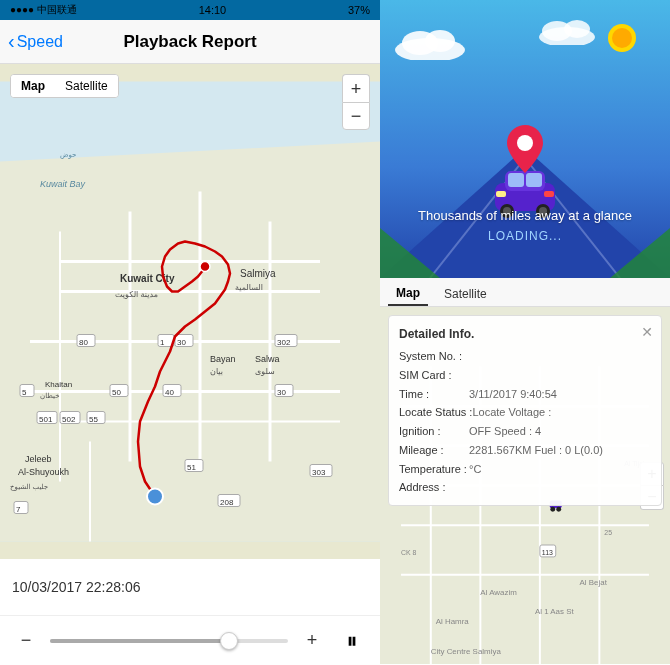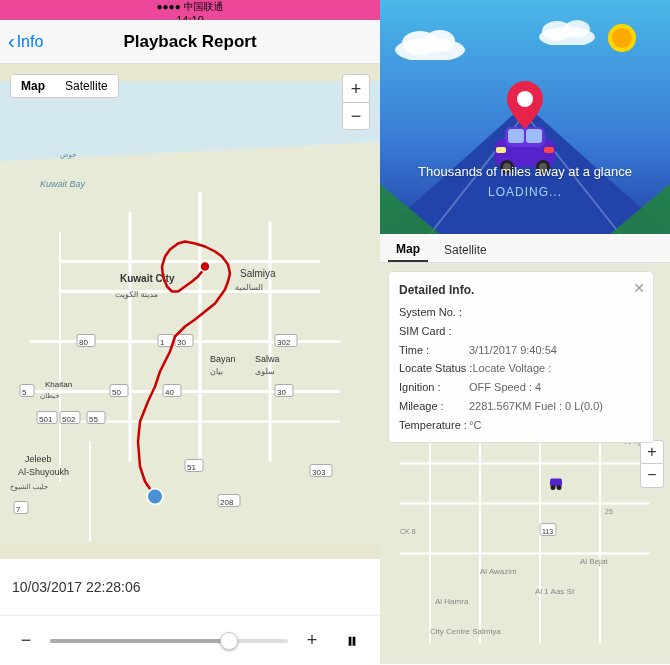--- a/index.html
+++ b/index.html
@@ -17,28 +17,27 @@
       width: 380px;
       height: 665px;
       background: #fff;
       display: flex;
       flex-direction: column;
       position: relative;
     }
 
     .status-bar {
       height: 20px;
-      background: #ec4899;
+      background: #0369a1;
       display: flex;
       align-items: center;
       padding: 0 10px;
       font-size: 11px;
       color: #000;
       justify-content: space-between;
-      flex-direction: column;
     }
 
     .header {
       height: 44px;
       background: #f8f8f8;
       border-bottom: 1px solid #ddd;
       display: flex;
       align-items: center;
       justify-content: center;
       position: relative;
@@ -210,21 +209,21 @@
     
     .right-panel {
       width: 290px;
       height: 665px;
       display: flex;
       flex-direction: column;
     }
 
     
     .illustration-area {
-      height: 234px;
+      height: 278px;
       background: linear-gradient(180deg, #4ab8e8 0%, #3a7bd5 60%, #2244aa 100%);
       position: relative;
       overflow: hidden;
       display: flex;
       flex-direction: column;
       align-items: center;
       justify-content: flex-end;
       padding-bottom: 20px;
     }
 
@@ -290,21 +289,21 @@
       position: relative;
       height: calc(100% - 30px);
       background: #e8ead8;
       overflow: hidden;
     }
 
     .detail-card {
       position: absolute;
       top: 8px;
       left: 8px;
-      right: 16px;
+      right: 8px;
       background: rgba(255,255,255,0.95);
       border: 1px solid #ddd;
       border-radius: 4px;
       padding: 8px 10px;
       font-size: 11px;
       line-height: 1.7;
       color: #333;
       z-index: 10;
     }
 
@@ -361,21 +360,21 @@
 
   <div class="status-bar">
     <span style="font-size:10px;">●●●● 中国联通</span>
     <span>14:10</span>
     <span>37%</span>
   </div>
 
   <div class="header">
     <div class="back-btn">
       <span class="back-chevron">‹</span>
-      <span>Info</span>
+      <span>Speed</span>
     </div>
     <span class="header-title">Playback Report</span>
   </div>
 
   <div class="map-container">
 
     <div class="map-toggle">
       <button class="map-toggle-btn active">Map</button>
       <button class="map-toggle-btn">Satellite</button>
     </div>
@@ -597,19 +596,23 @@
               <span class="detail-val">OFF Speed : 4</span>
             </div>
             <div class="detail-row">
               <span class="detail-key">Mileage :</span>
               <span class="detail-val">2281.567KM Fuel : 0 L(0.0)</span>
             </div>
             <div class="detail-row">
               <span class="detail-key">Temperature :</span>
               <span class="detail-val">°C</span>
             </div>
+            <div class="detail-row">
+              <span class="detail-key">Address :</span>
+              <span class="detail-val"></span>
+            </div>
           </div>
       </div>
 
     </div>
   </div>
 
 </div>
 
 </body></html>

